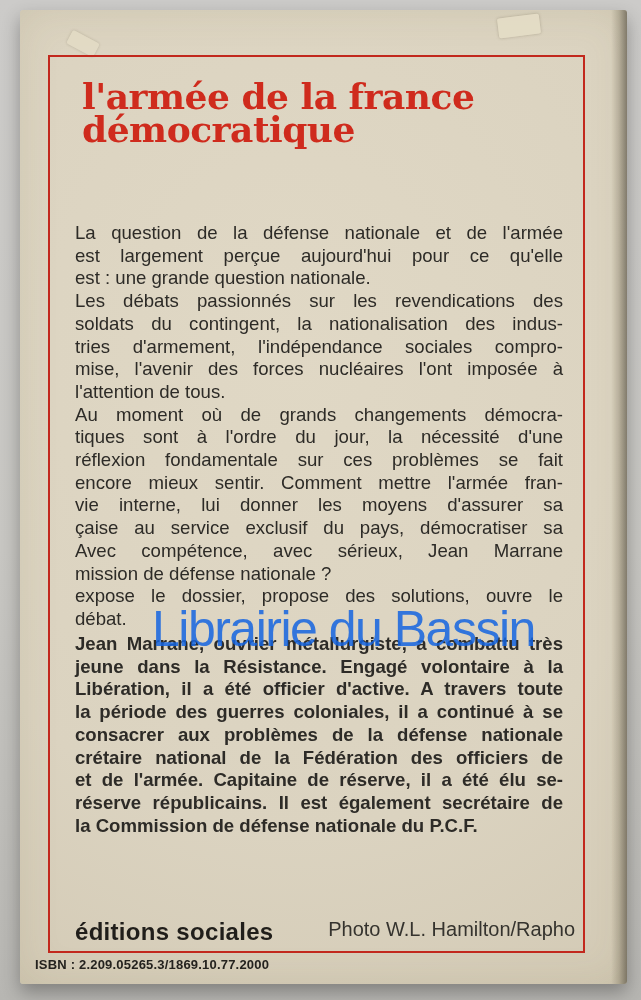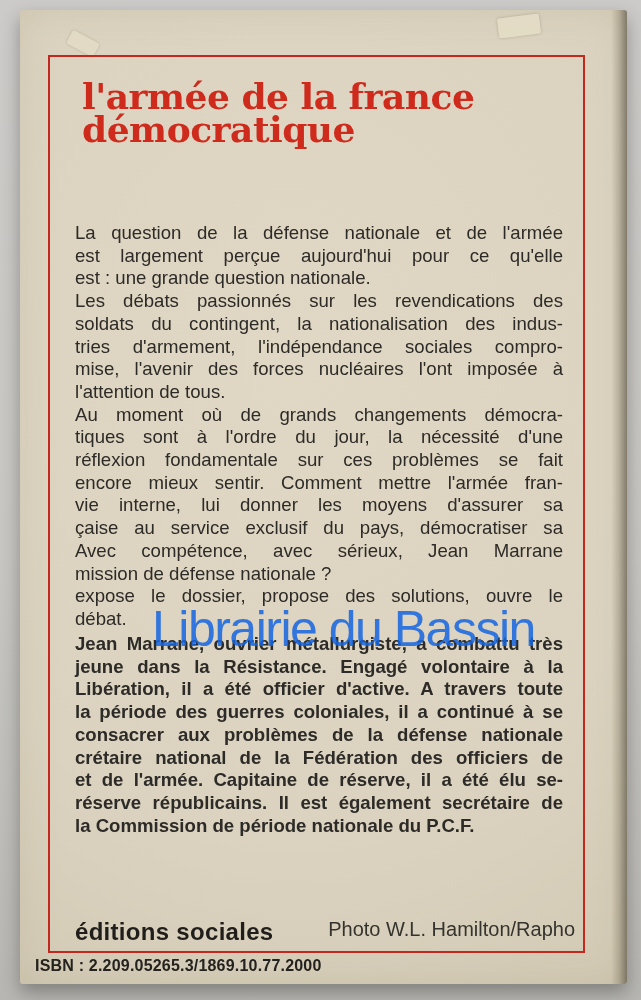--- a/index.html
+++ b/index.html
@@ -43,21 +43,21 @@
   .footer-publisher{
     position:absolute;left:55px;top:908px;
     font-size:24px;font-weight:bold;letter-spacing:0.3px;color:#201e1a;
   }
   .footer-credit{
     position:absolute;right:52px;top:908px;
     font-size:20px;color:#35332e;
   }
   .isbn{
     position:absolute;left:15px;top:947px;
-    font-size:16px;font-weight:bold;letter-spacing:0.2px;color:#24221e;
+    font-size:13px;font-weight:bold;letter-spacing:0.2px;color:#24221e;
   }
   .watermark{
     position:absolute;left:152px;top:600px;z-index:5;
     font-size:50px;letter-spacing:-1.5px;font-weight:400;
     color:rgba(20,100,225,0.85);white-space:nowrap;
   }
 </style>
 </head>
 <body>
 
@@ -96,21 +96,21 @@
 
     <div class="textcol bio" id="bio">
         <div class="line">Jean Marrane, ouvrier métallurgiste, a combattu très</div>
         <div class="line">jeune dans la Résistance. Engagé volontaire à la</div>
         <div class="line">Libération, il a été officier d'active. A travers toute</div>
         <div class="line">la période des guerres coloniales, il a continué à se</div>
         <div class="line">consacrer aux problèmes de la défense nationale</div>
         <div class="line">crétaire national de la Fédération des officiers de</div>
         <div class="line">et de l'armée. Capitaine de réserve, il a été élu se-</div>
         <div class="line">réserve républicains. Il est également secrétaire de</div>
-        <div class="line para-end">la Commission de période nationale du P.C.F.</div>
+        <div class="line para-end">la Commission de défense nationale du P.C.F.</div>
       </div>
 
     <div class="footer-publisher">éditions sociales</div>
     <div class="footer-credit">Photo W.L. Hamilton/Rapho</div>
 
     <div class="isbn">ISBN : 2.209.05265.3/1869.10.77.2000</div>
   </div>
 
   <div class="watermark" style="color: rgba(20, 100, 225, 0.85);">Librairie du Bassin</div>
 

